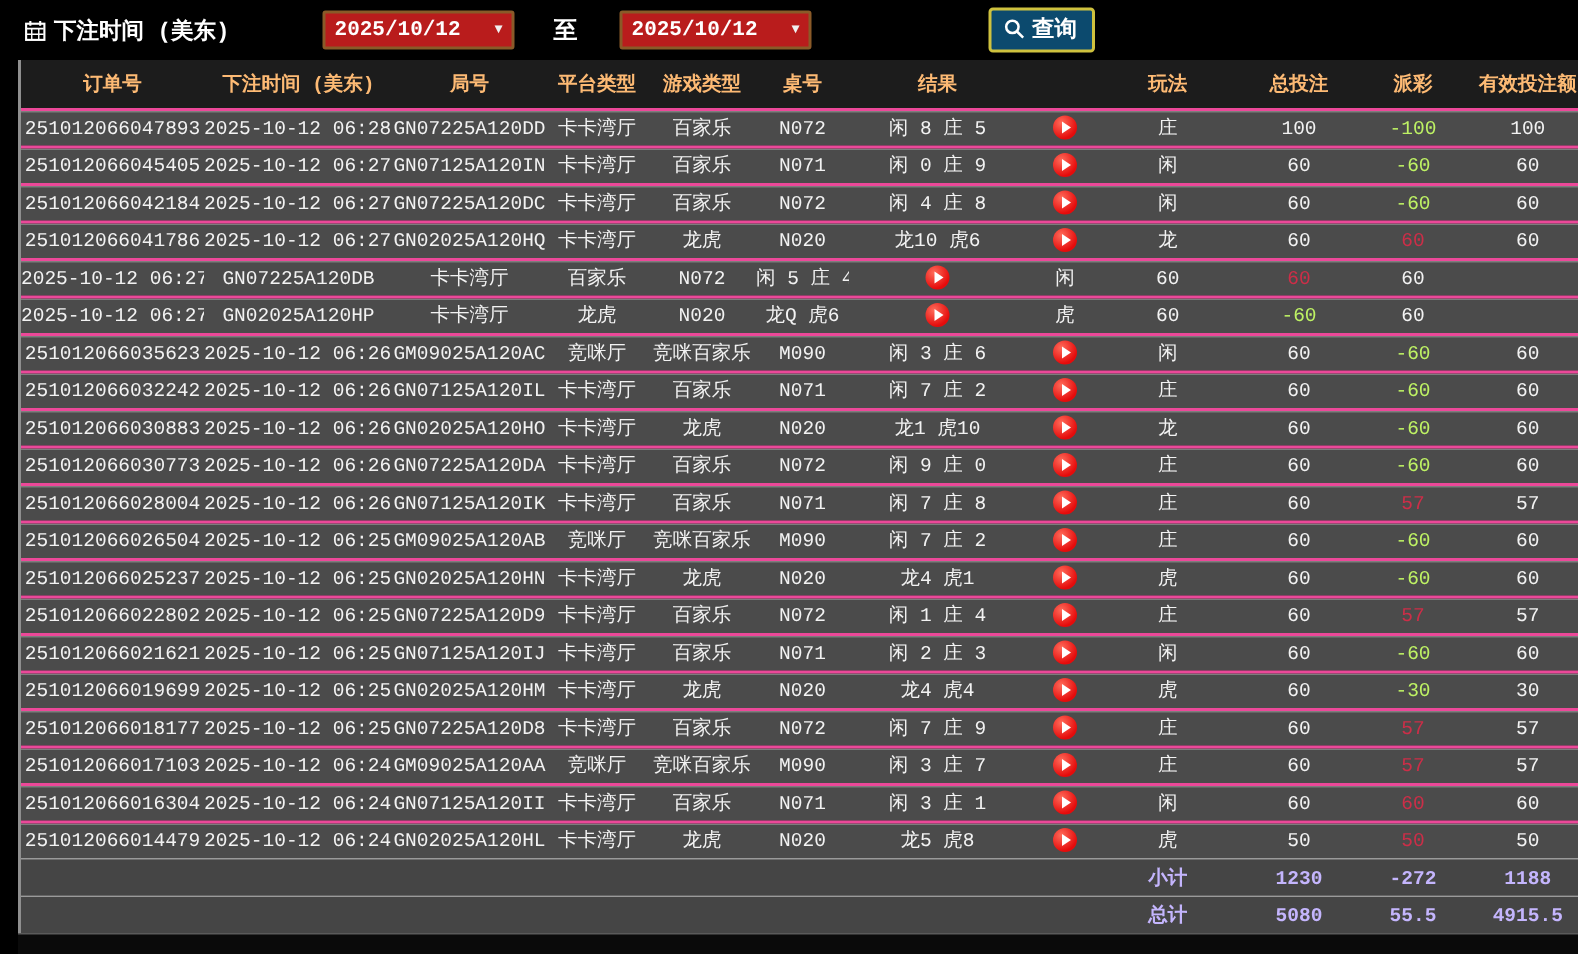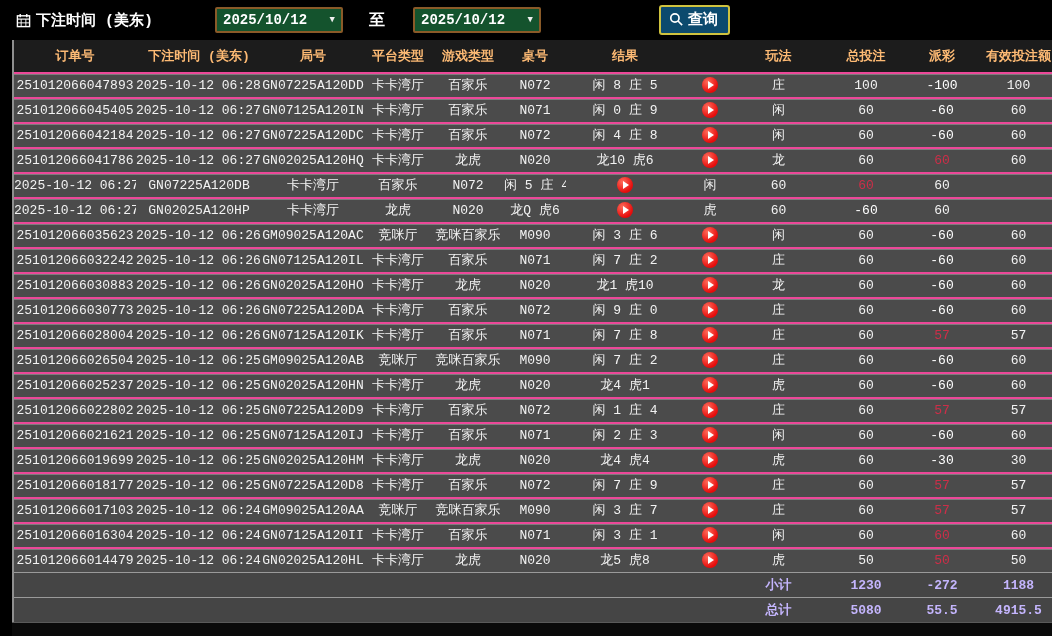--- a/index.html
+++ b/index.html
@@ -6,21 +6,21 @@
   .app{
     width:1052px;height:636px;position:relative;overflow:hidden;
     background:#000;font-family:Liberation Mono, monospace;margin-left:12px;
     -webkit-font-smoothing:antialiased;
   }
   
   .topbar{height:40px;display:flex;align-items:center;background:#000;}
   .title-wrap{display:flex;align-items:center;gap:5px;color:#fff;font-size:15px;font-weight:bold;margin-left:4px;}
   .cal{display:inline-flex;}
   .datebox{
-    margin-left:62px;width:112px;height:22px;background:#14532d;
+    margin-left:62px;width:112px;height:22px;background:#b91c1c;
     border:2px solid #8a5a28;border-radius:2px;display:flex;align-items:center;
     justify-content:space-between;padding:0 6px;color:#fff;font-size:14px;font-weight:bold;
     cursor:pointer;
   }
   .datebox.second{margin-left:28px;}
   .arr{font-size:9px;color:#f0f0f0;}
   .to{color:#fff;font-weight:bold;font-size:16px;margin-left:26px;}
   .search{
     margin-left:118px;display:flex;align-items:center;gap:4px;
     background:#0c4a6e;border:2px solid #cfc23e;border-radius:3px;
@@ -35,21 +35,21 @@
     align-items:center;
   }
   .cell{text-align:center;overflow:hidden;white-space:nowrap;}
   .header{height:32px;background:#1c1c1c;color:#fdba74;font-size:13px;font-weight:bold;}
   .row{
     height:25px;box-sizing:border-box;background:#4b4b4b;color:#f2f2f2;font-size:13px;
     border-top:2px solid #ec4899;box-shadow:inset 0 1px 0 rgba(255,255,255,0.28);
   }
   .row .cell{line-height:22px;}
   .pos{color:#cc2e48;}
-  .neg{color:#ffffff;}
+  .neg{color:#bef264;}
   .playbtn{
     width:16px;height:16px;border-radius:50%;
     background:radial-gradient(circle at 35% 30%,#ff6b5a,#e50b0b 70%);
     display:inline-flex;align-items:center;justify-content:center;
     vertical-align:middle;cursor:pointer;
   }
   .tri{
     width:0;height:0;border-top:4px solid transparent;border-bottom:4px solid transparent;
     border-left:6px solid #fff;margin-left:2px;
   }

